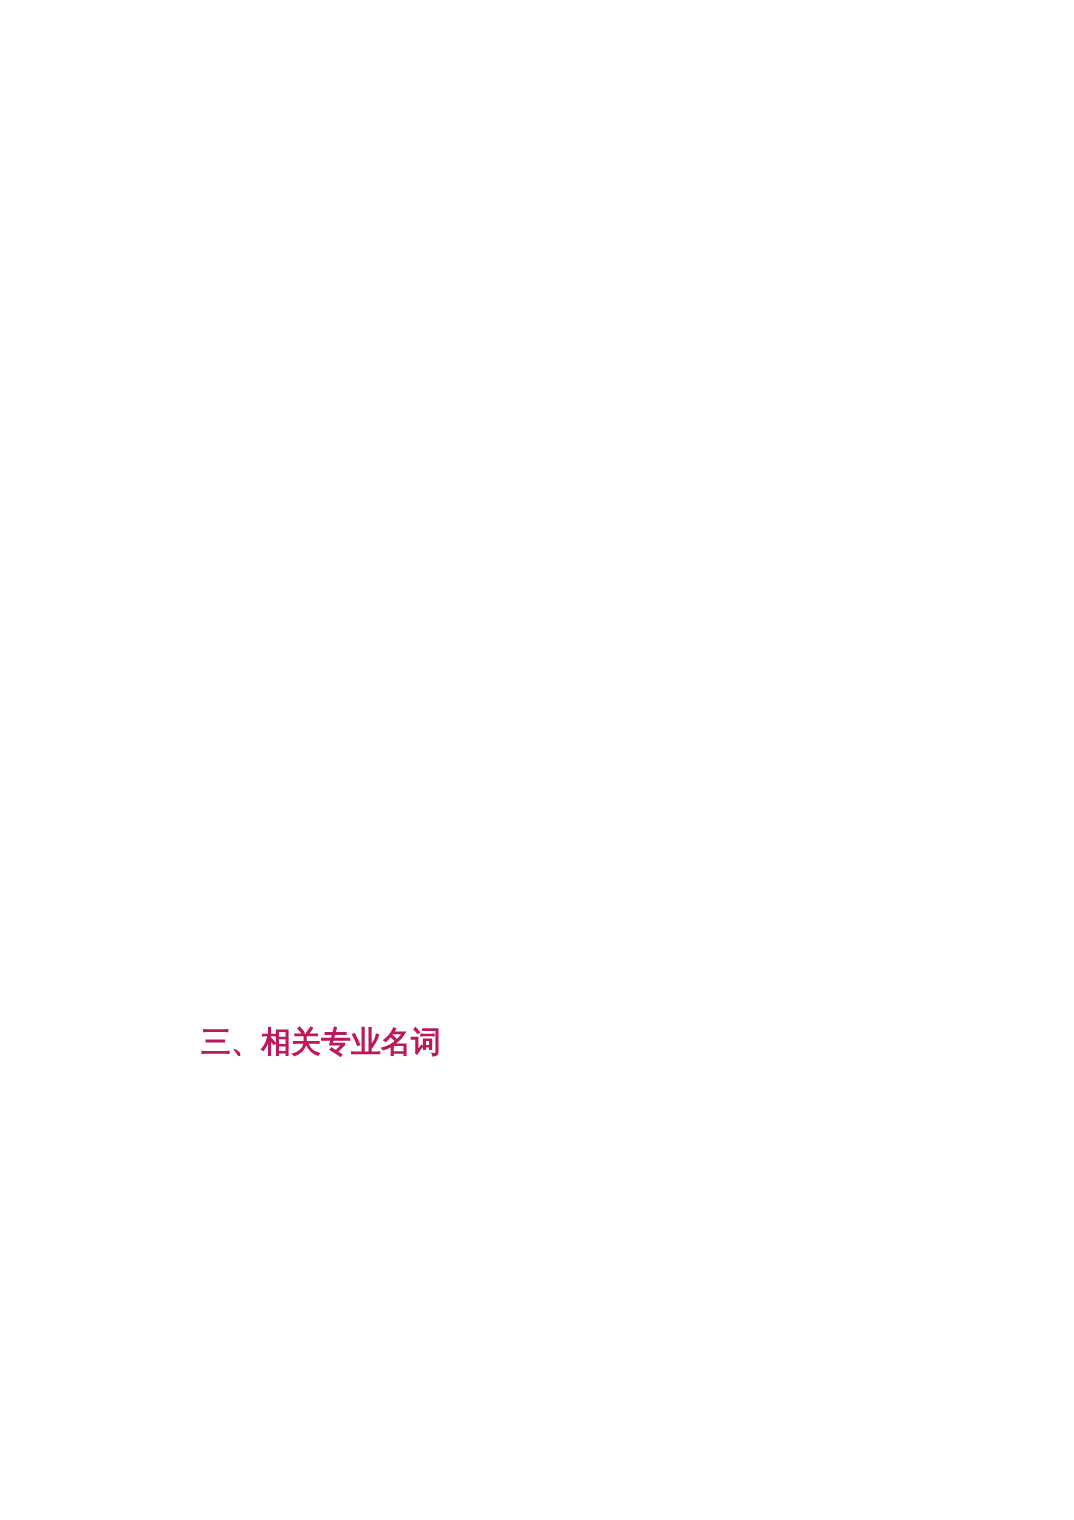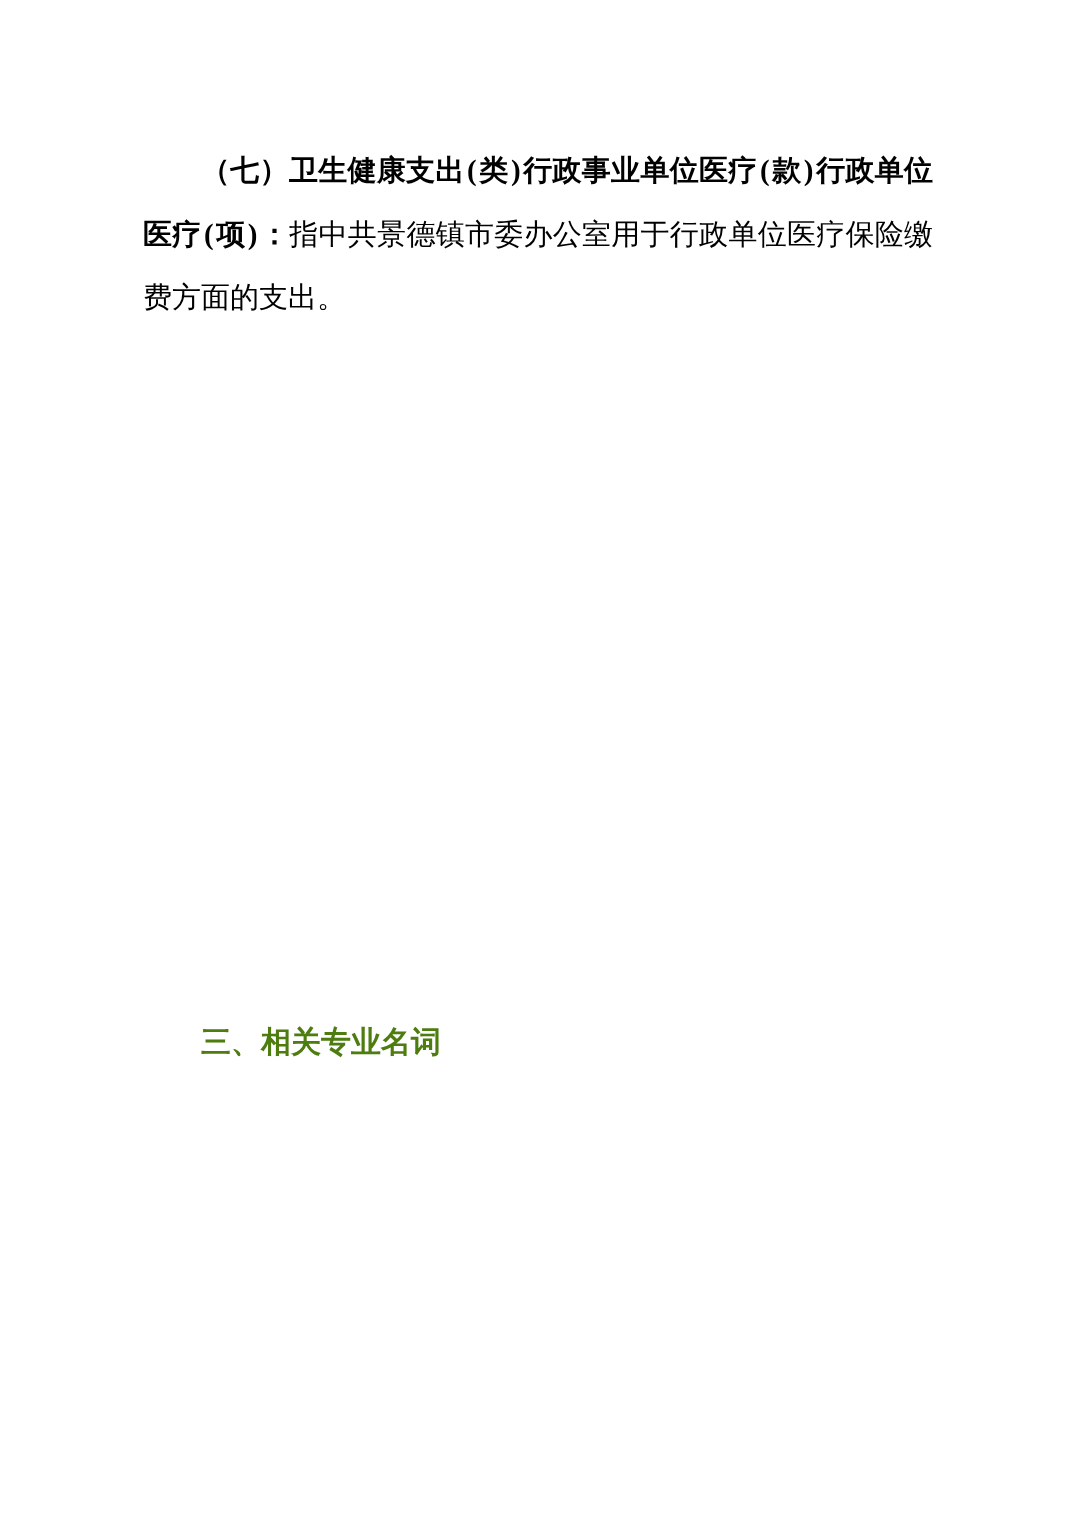--- a/index.html
+++ b/index.html
@@ -45,32 +45,31 @@
     position: absolute;
     left: 143px;
     top: 1027px;
     width: 790px;
     margin: 0;
     font-family: "Liberation Sans", "DejaVu Sans", sans-serif;
     font-weight: 700;
     font-size: 30px;
     line-height: 30px;
     text-indent: 58px;
-    color: #4d7c0f;
+    color: #be185d;
   }
   
   .hp {
     padding: 0 0.08em;
   }
 </style>
 </head>
 <body>
 
 <div class="page">
 
   <section class="budget-section">
-    <p class="para"><span class="lead">（七）卫生健康支出<span class="hp">(</span>类<span class="hp">)</span>行政事业单位医疗<span class="hp">(</span>款<span class="hp">)</span>行政单位医疗<span class="hp">(</span>项<span class="hp">)</span>：</span><span class="body-text">指中共景德镇市委办公室用于行政单位医疗保险缴费方面的支出。</span></p>
   </section>
 
   <h2 class="section-heading">三、相关专业名词</h2>
 
 
 </div>
 
 </body></html>

